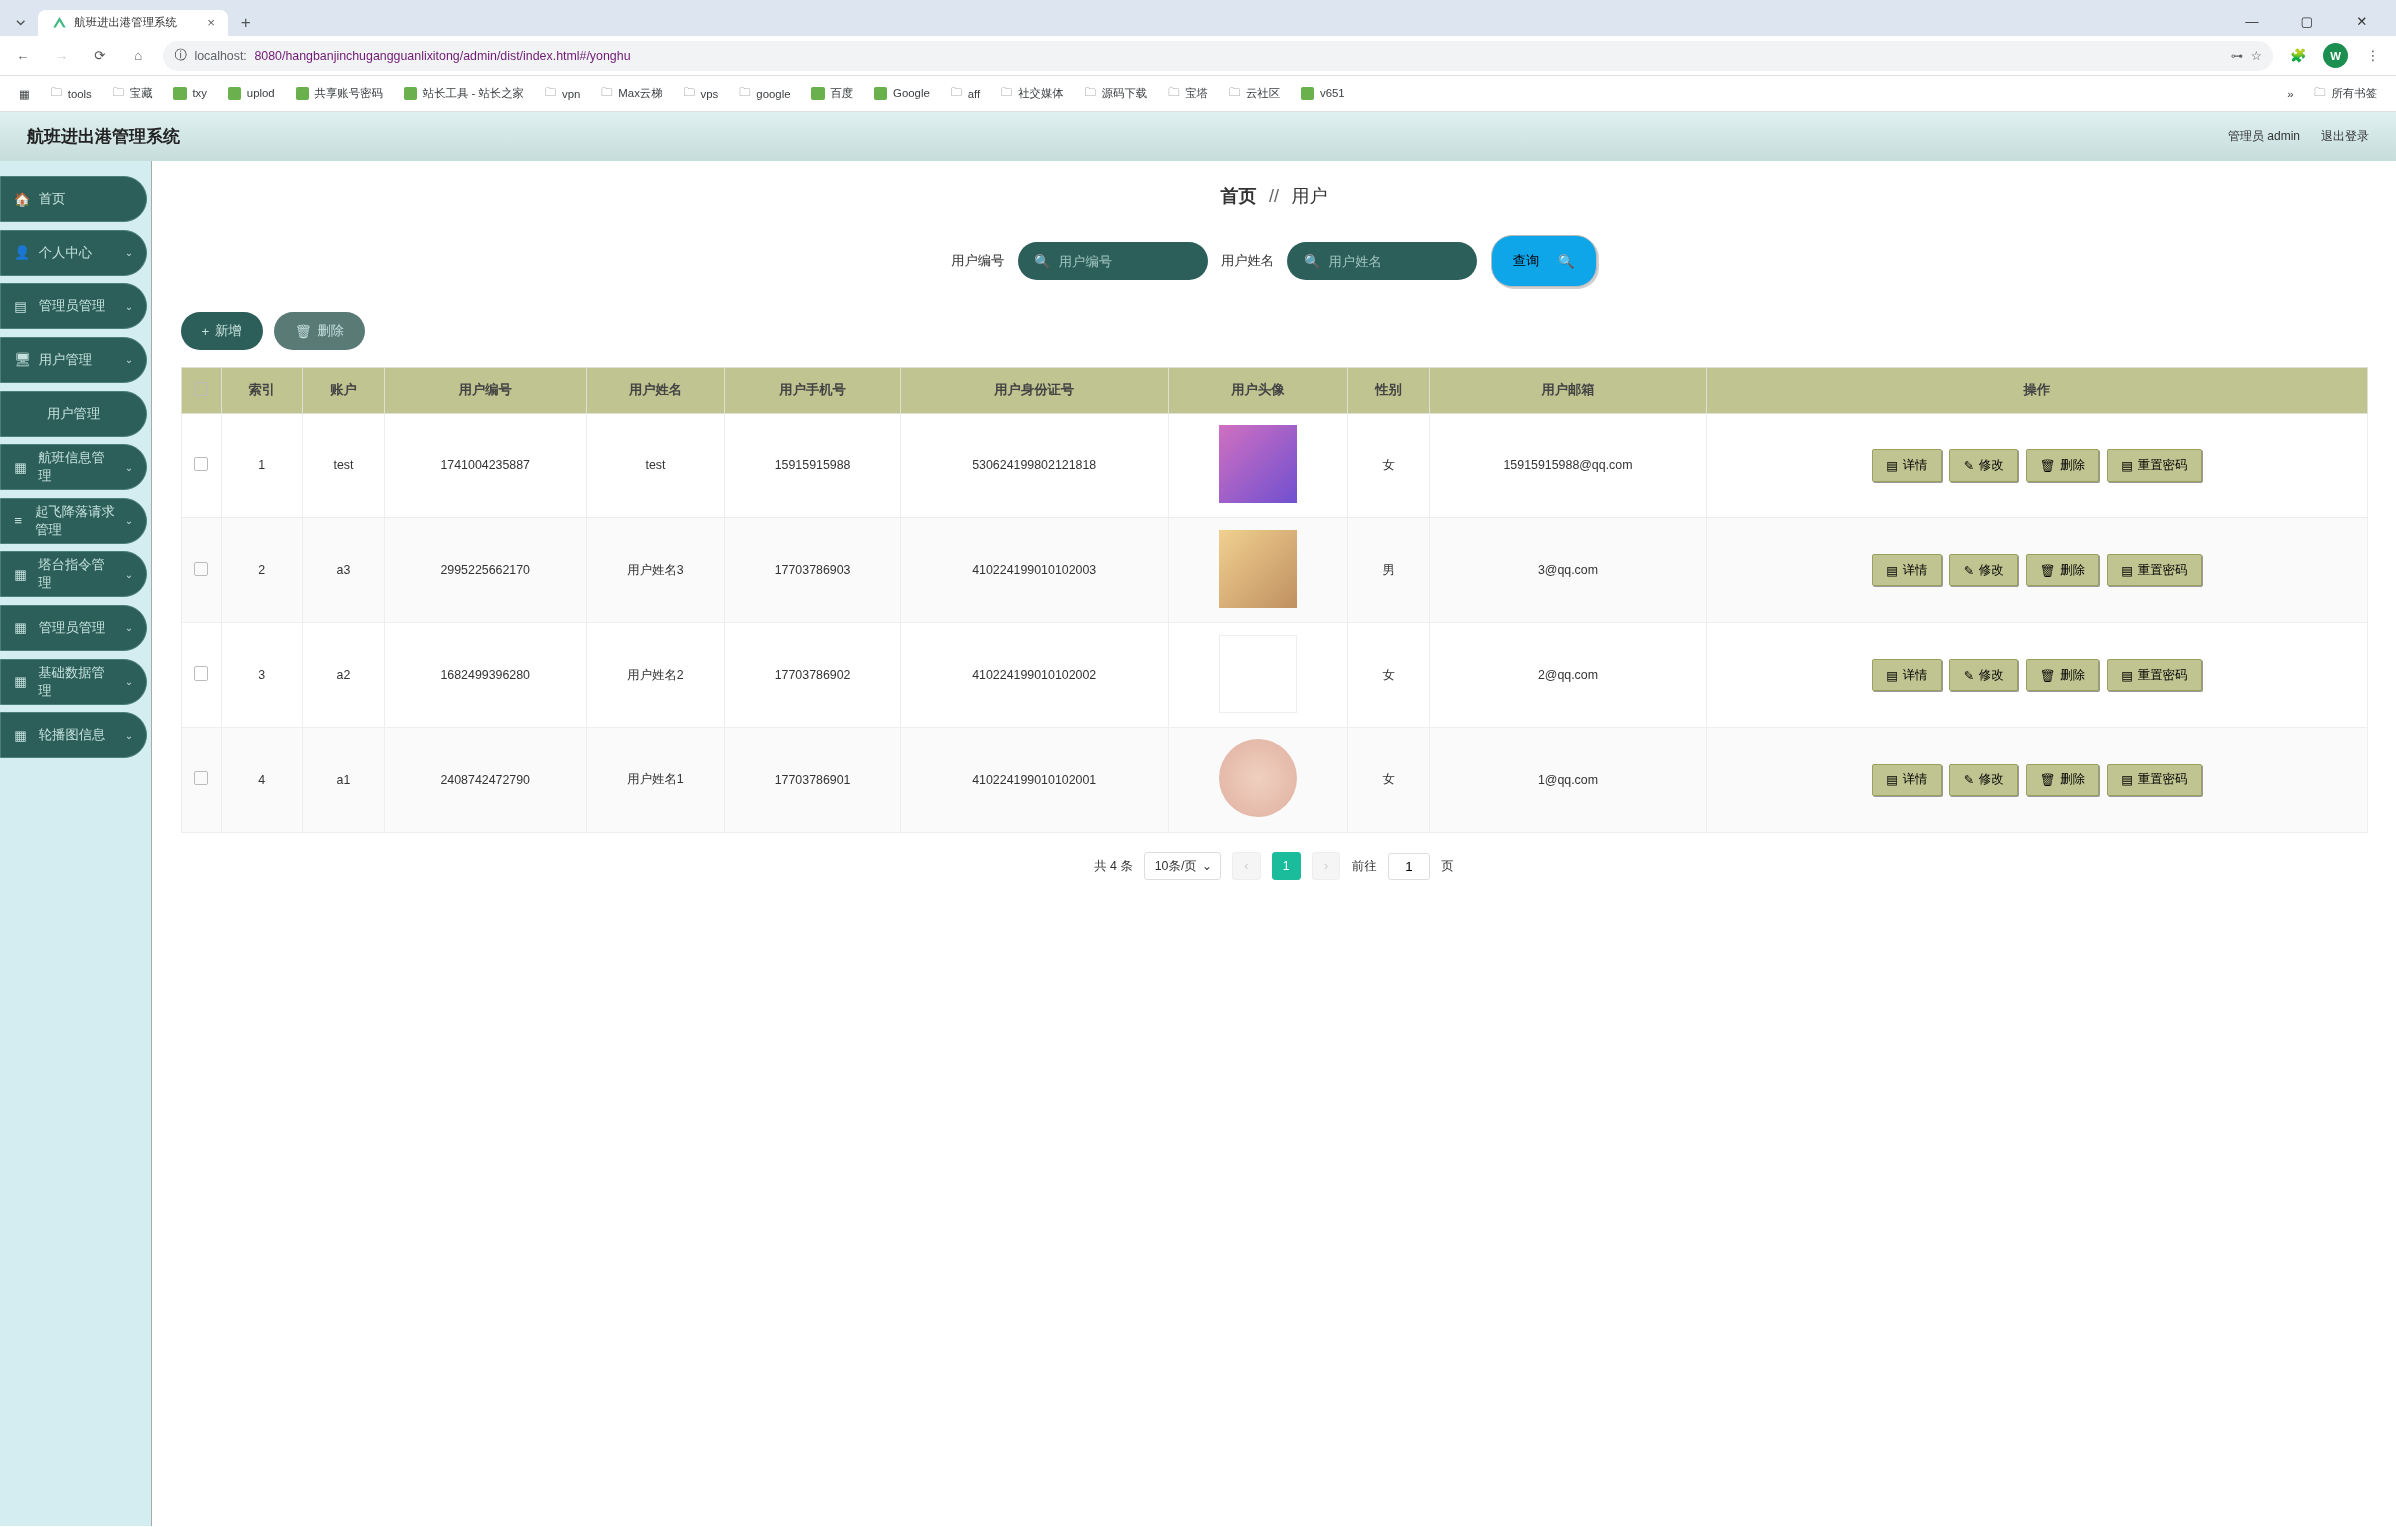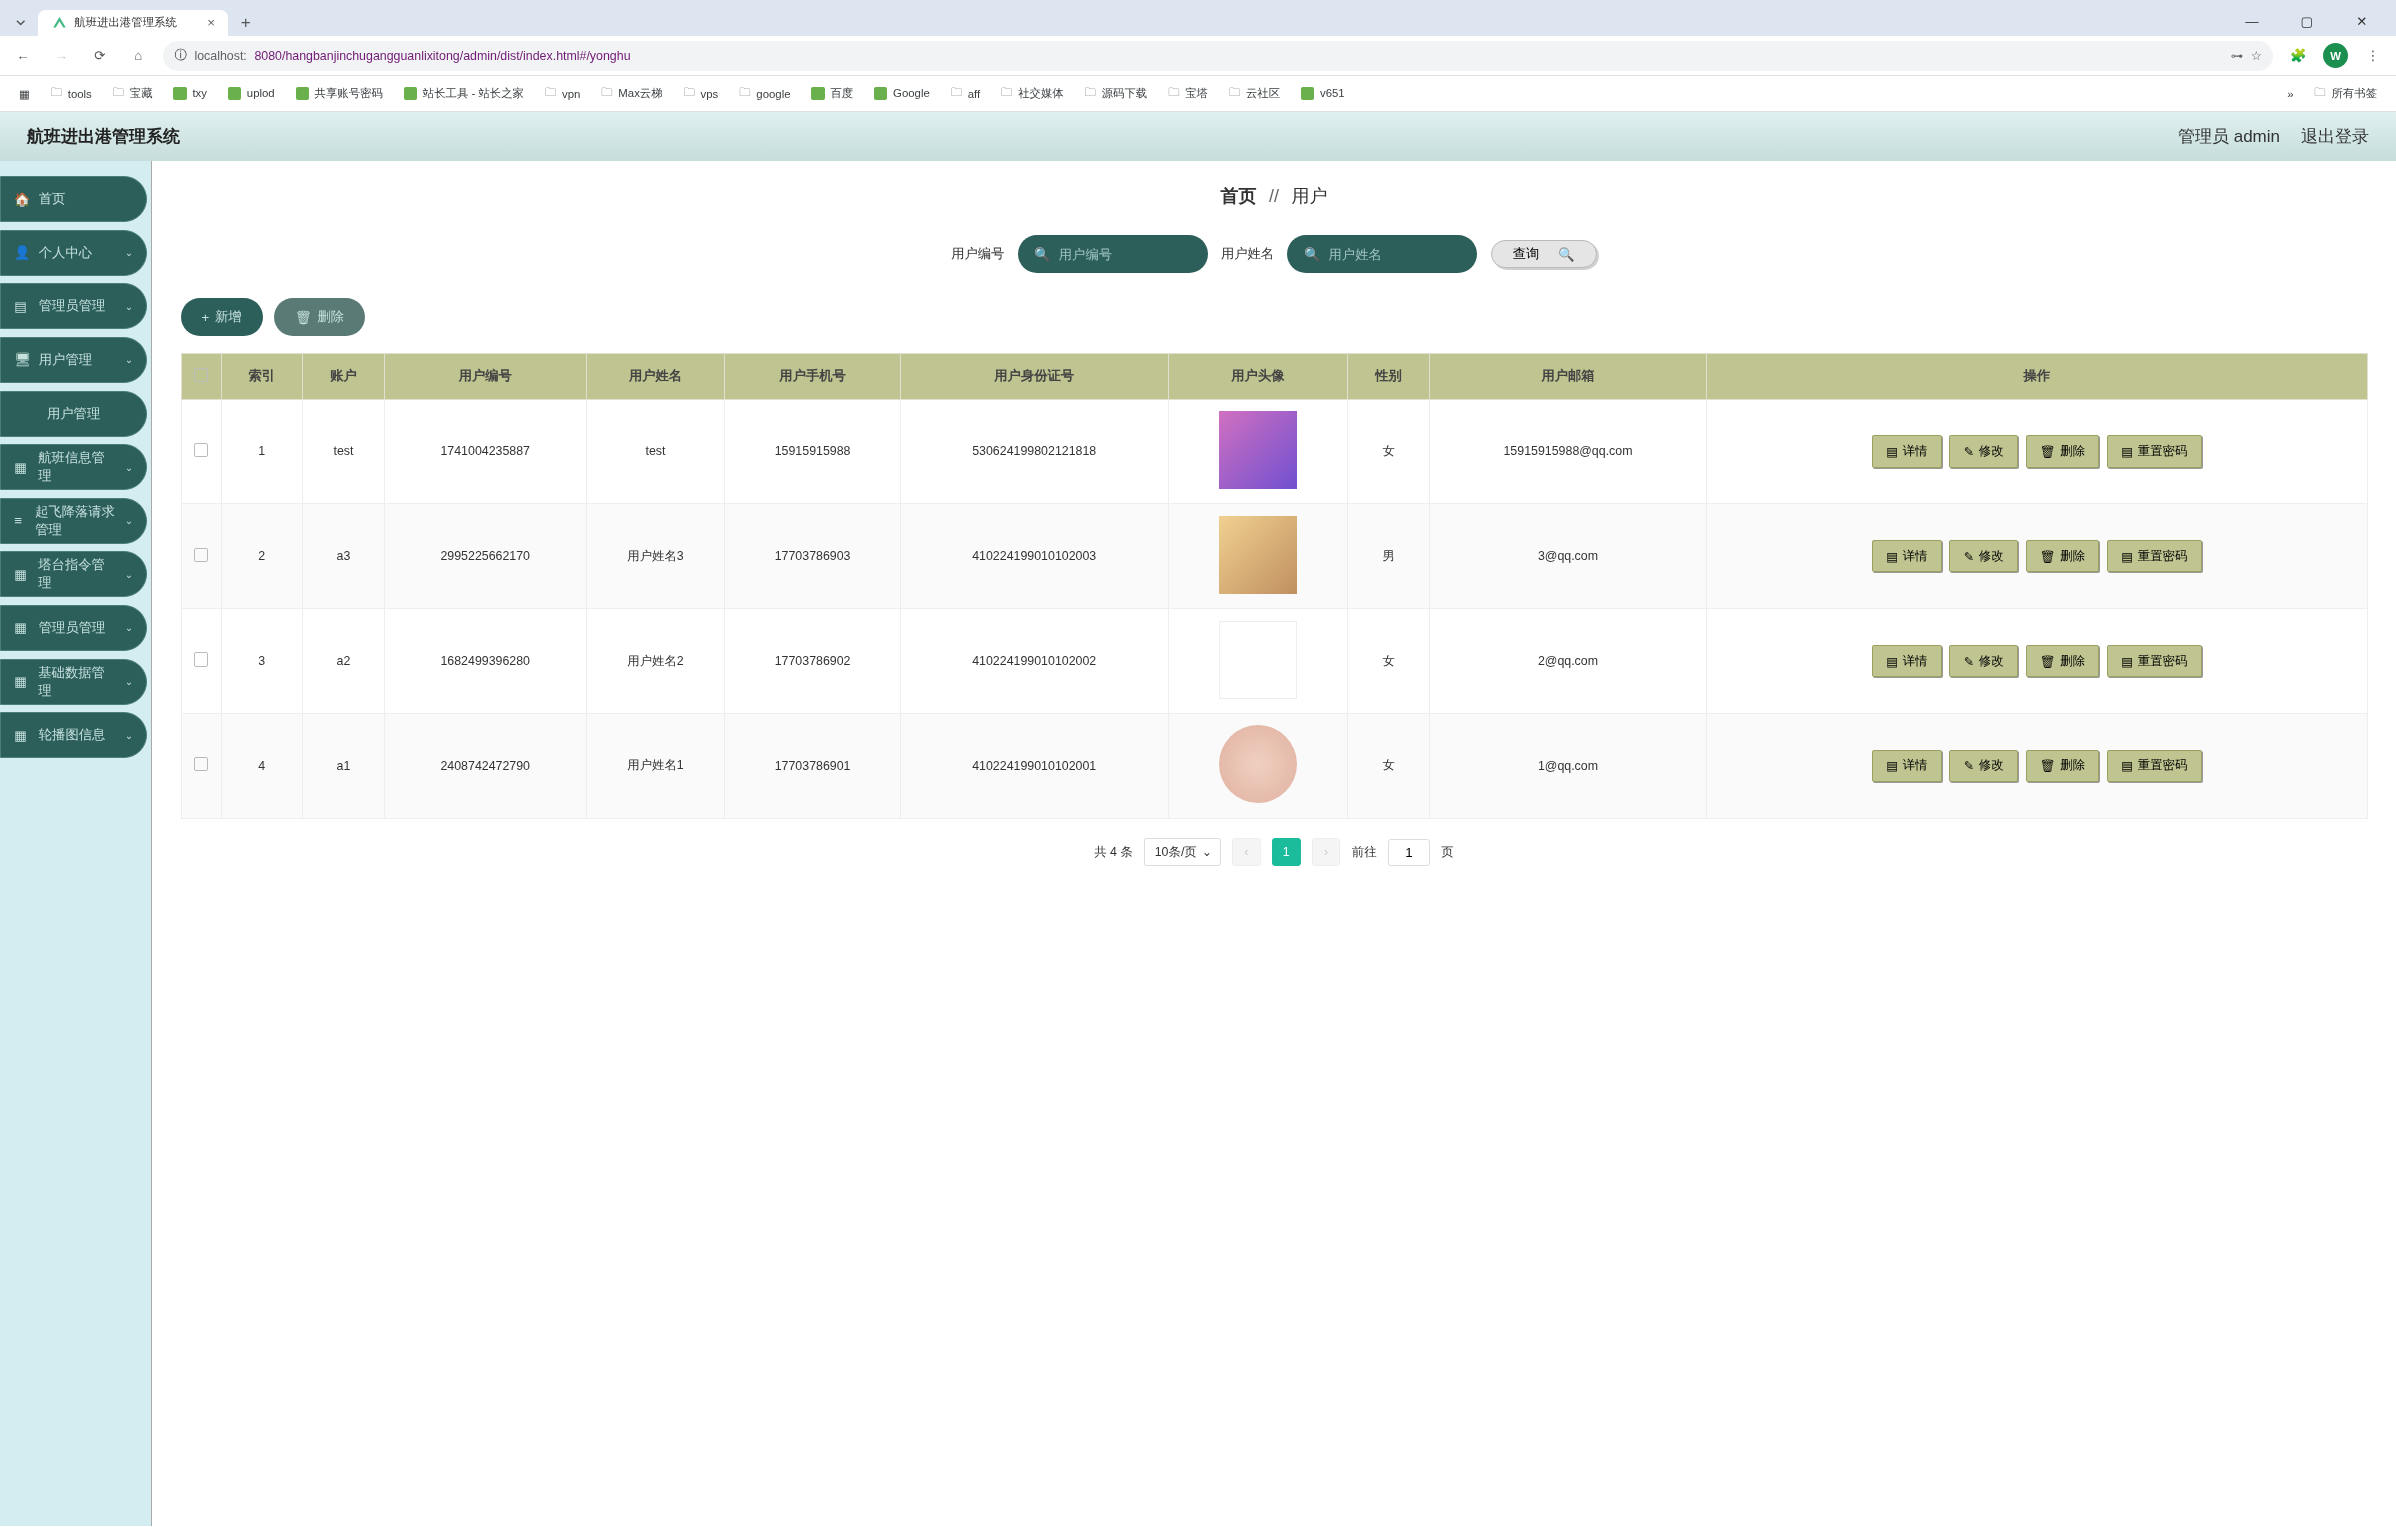--- a/index.html
+++ b/index.html
@@ -26,21 +26,21 @@
     .profile-badge { width: 25px; height: 25px; border-radius: 50%; background: #1a8f4f; color: #fff; display: flex; align-items: center; justify-content: center; font-size: 11.4px; font-weight: bold; }
     
     .bookmark-bar { background: #fff; height: 36px; display: flex; align-items: center; padding: 0 11.4px; gap: 5.7px; border-bottom: 1px solid #e0e0e0; font-size: 11.4px; }
     .bm-item { display: flex; align-items: center; gap: 5.7px; padding: 3.8px 7.6px; color: #3c4043; cursor: pointer; border-radius: 3.8px; }
     .bm-folder-icon { color: #5f6368; }
     .bm-more { margin-left: auto; }
     
     
     .app-header { height: 49px; background: linear-gradient(to bottom, #e0f0f0, #c5dddb); display: flex; align-items: center; padding: 0 27px; }
     .app-title { font-size: 17px; font-weight: bold; color: #222; }
-    .header-right { margin-left: auto; display: flex; gap: 21px; font-size: 17px; color: #333; }
+    .header-right { margin-left: auto; display: flex; gap: 21px; font-size: 12px; color: #333; }
     .header-link { cursor: pointer; }
     
     
     .app-body { display: flex; height: calc(100vh - 162px); }
     
     
     .sidebar { width: 152px; background: #d3edf0; padding: 7.6px 0 7.6px 0; overflow-y: auto; border-right: 1.9px solid #aaa; }
     .menu-item { margin: 7.6px 3.8px 7.6px 0; background: #2d5f5a; color: #c5e0dd; border-radius: 0 23px 23px 0; height: 46px; display: flex; align-items: center; padding: 0 13.3px; gap: 9.5px; font-size: 13.3px; cursor: pointer; border: 1px solid #4a7f7a; position: relative; }
     .menu-item.submenu { background: #2d5f5a; padding-left: 46px; border-radius: 0 23px 23px 0; }
     .menu-icon { font-size: 13.3px; width: 15px; }
@@ -52,21 +52,21 @@
     .breadcrumb-home { font-weight: bold; cursor: pointer; }
     .breadcrumb-sep { margin: 0 7.6px; color: #666; }
     
     
     .search-row { display: flex; align-items: center; justify-content: center; gap: 13.3px; margin-bottom: 25px; }
     .search-label { font-size: 13.3px; }
     .search-input-wrap { background: #2d5f5a; border-radius: 21px; height: 38px; display: flex; align-items: center; padding: 0 17px; gap: 7.6px; width: 190px; }
     .search-input-wrap input { background: transparent; border: none; outline: none; color: #a0c5c0; font-size: 13.3px; flex: 1; }
     .search-input-wrap input::placeholder { color: #a0c5c0; }
     .search-icon-inner { color: #a0c5c0; font-size: 13.3px; }
-    .query-btn { height: 28px; padding: 0 21px; border: 1px solid #bbb; border-radius: 21px; background: #e5e5e5; cursor: pointer; display: flex; align-items: center; gap: 19px; font-size: 13.3px; box-shadow: 1.9px 1.9px 0 #d0d0d0; }
+    .query-btn { height: 52px; padding: 0 21px; border: 1px solid #bbb; border-radius: 21px; background: #0ea5e9; cursor: pointer; display: flex; align-items: center; gap: 19px; font-size: 13.3px; box-shadow: 1.9px 1.9px 0 #d0d0d0; }
     
     
     .action-row { display: flex; gap: 11.4px; margin-bottom: 17px; }
     .action-btn { height: 38px; padding: 0 21px; border: none; border-radius: 21px; background: #2d5f5a; color: #c5e0dd; cursor: pointer; display: flex; align-items: center; gap: 5.7px; font-size: 13.3px; }
     .action-btn.delete { background: #5a7a76; }
     
     
     .data-table { width: 100%; border-collapse: collapse; }
     .data-table thead th { background: #bfc490; color: #444; font-weight: bold; padding: 13.3px 7.6px; border: 1px solid #e0e0d0; font-size: 13.3px; }
     .data-table tbody td { padding: 11.4px 7.6px; text-align: center; border: 1px solid #eee; font-size: 12.4px; vertical-align: middle; word-break: break-all; }

